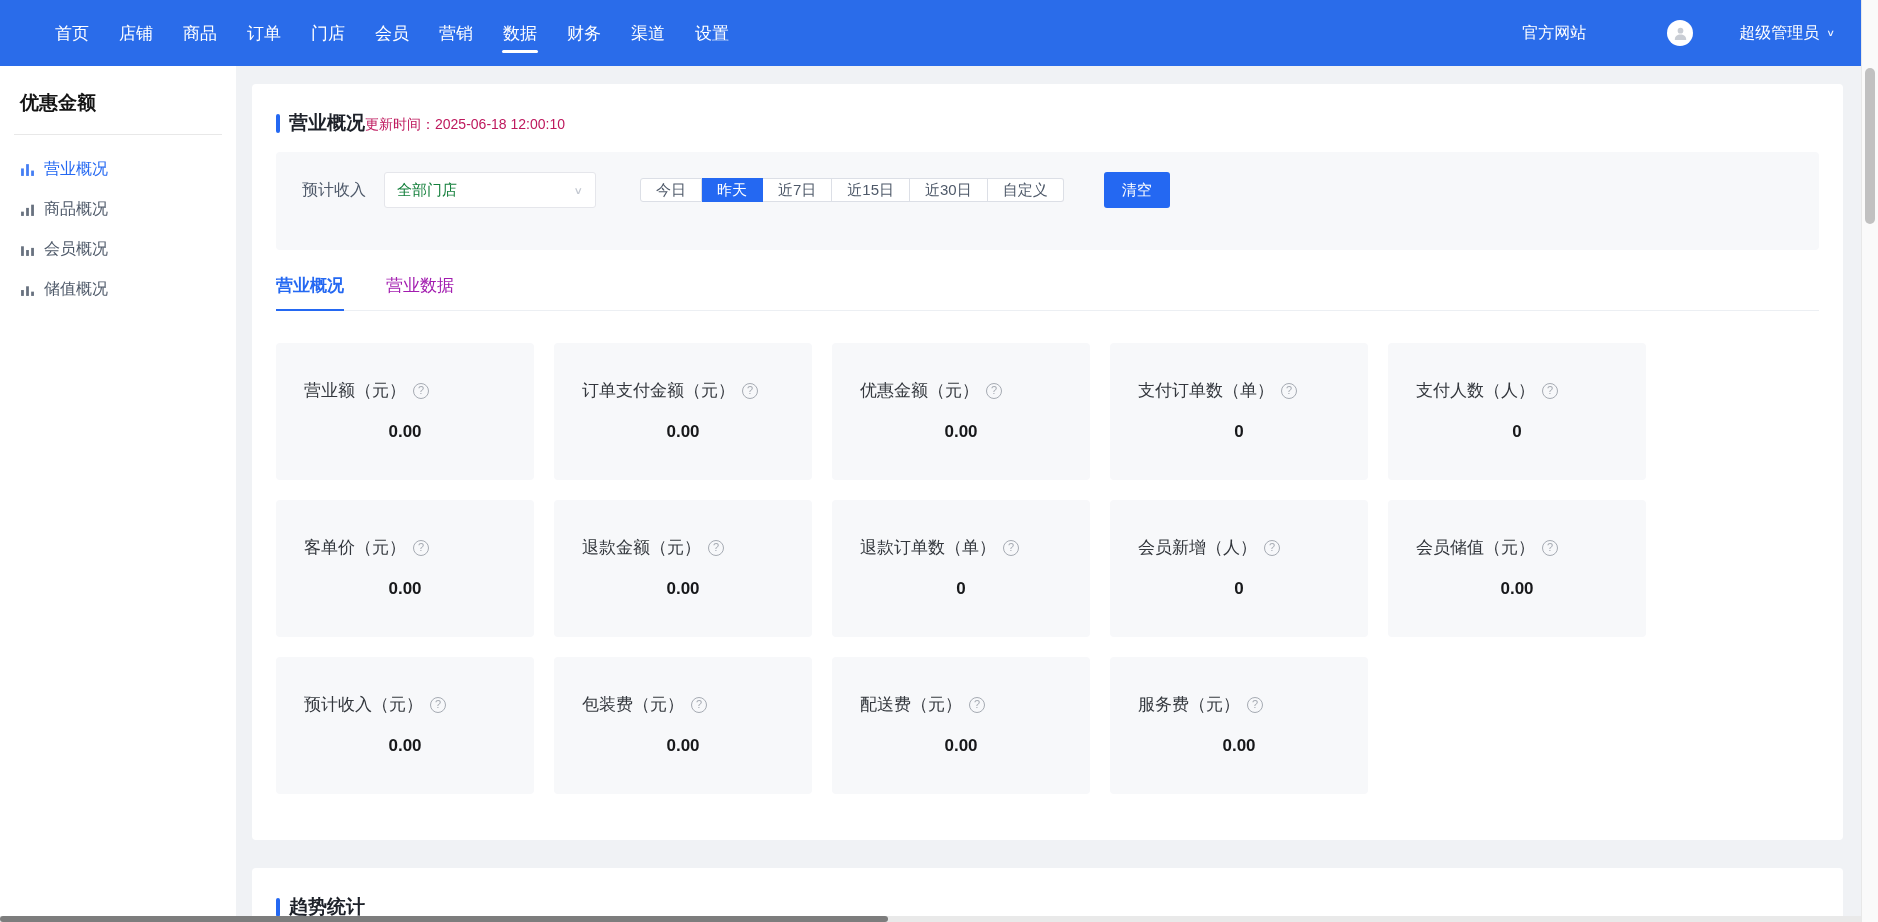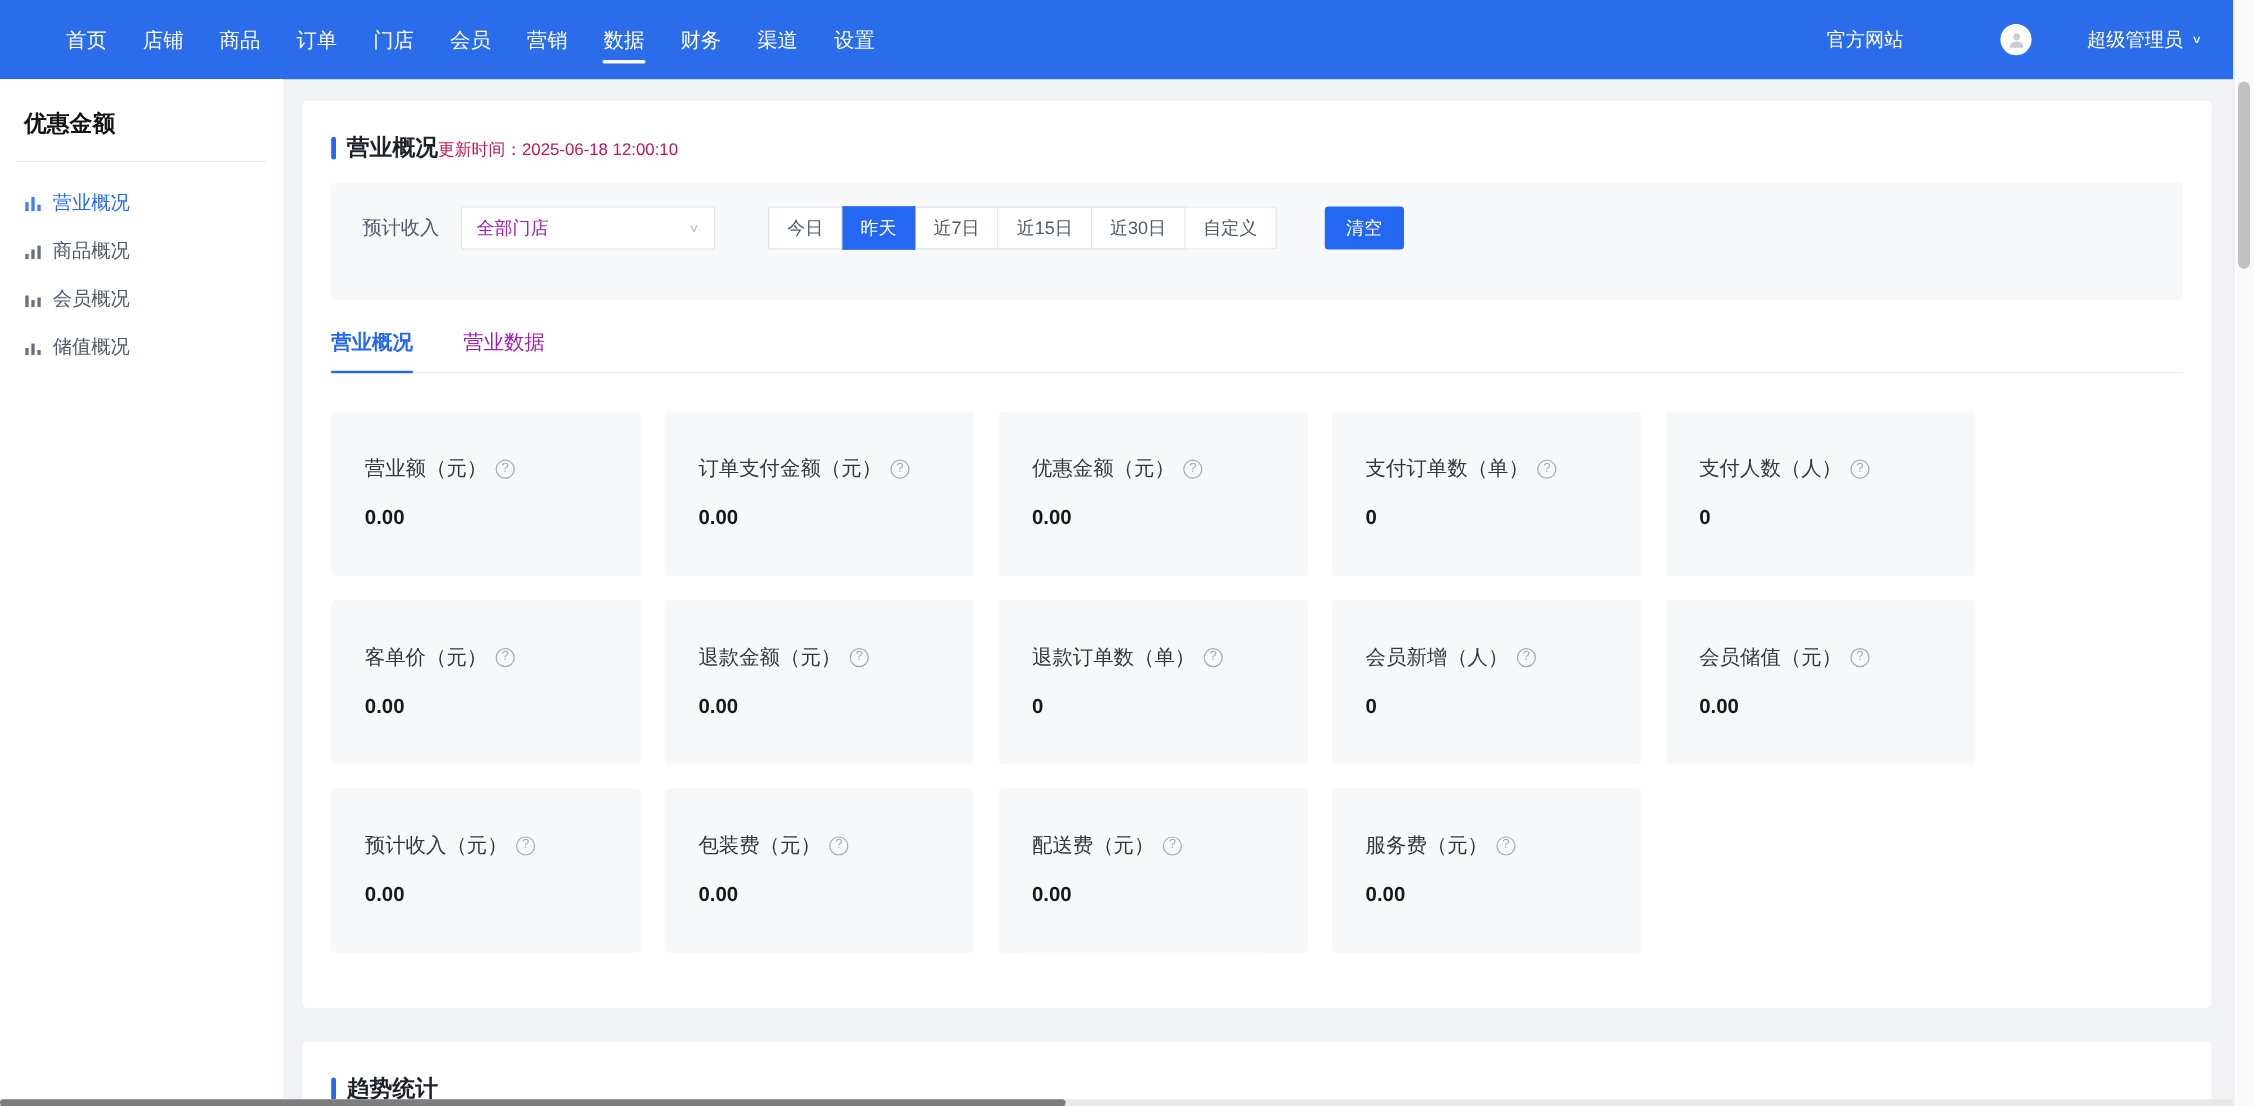--- a/index.html
+++ b/index.html
@@ -52,38 +52,38 @@
   .card-header { display: flex; align-items: center; }
   .accent-bar { width: 4px; height: 19px; background: #2468f2; border-radius: 2px; margin-right: 9px; flex: none; }
   .card-title { font-size: 19px; font-weight: 700; color: #1d2129; }
   .update-time { font-size: 14px; color: #be185d; margin-left: 0; padding-top: 3px; }
 
   
   .filter-box { margin-top: 16px; background: #f7f8fa; border-radius: 4px; height: 98px; padding: 20px 26px; display: flex; align-items: flex-start; }
   .filter-row { display: flex; align-items: center; }
   .filter-label { font-size: 16px; color: #4e5969; margin-right: 18px; white-space: nowrap; }
   .select { width: 212px; height: 36px; background: #fff; border: 1px solid #e5e6eb; border-radius: 3px; display: flex; align-items: center; justify-content: space-between; padding: 0 12px; cursor: pointer; }
-  .select .ph { color: #a21caf; font-size: 15px; }
+  .select .ph { color: #15803d; font-size: 15px; }
   .select .sel-chev { color: #c2c7d0; font-size: 13px; transform: scaleY(.75); }
   .btn-group { display: flex; margin-left: 44px; }
-  .range-btn { height: 36px; padding: 0 15px; background: #fff; border: 1px solid #dcdfe6; border-left-width: 0; font-size: 15px; color: #4e5969; display: flex; align-items: center; cursor: pointer; white-space: nowrap; }
+  .range-btn { height: 24px; padding: 0 15px; background: #fff; border: 1px solid #dcdfe6; border-left-width: 0; font-size: 15px; color: #4e5969; display: flex; align-items: center; cursor: pointer; white-space: nowrap; }
   .range-btn:first-child { border-left-width: 1px; border-radius: 3px 0 0 3px; }
   .range-btn:last-child { border-radius: 0 3px 3px 0; }
   .range-btn.active { background: #2468f2; border-color: #2468f2; color: #fff; }
   .clear-btn { margin-left: 40px; height: 36px; padding: 0 18px; background: #2468f2; color: #fff; border: none; border-radius: 3px; font-size: 15px; cursor: pointer; font-family: Liberation Sans, sans-serif; }
 
   
   .tabs { margin-top: 24px; display: flex; gap: 42px; border-bottom: 1px solid #eceff3; }
   .tab { font-size: 17px; color: #a21caf; padding-bottom: 13px; cursor: pointer; position: relative; }
   .tab.active { color: #2468f2; font-weight: 600; }
   .tab.active::after { content: ""; position: absolute; left: 0; right: 0; bottom: -1px; height: 2px; background: #2468f2; }
 
   
   .stat-grid { margin-top: 32px; display: flex; flex-wrap: wrap; gap: 20px; }
-  .stat-card { width: 258px; height: 137px; background: #f7f8fa; border-radius: 4px; padding: 36px 28px 0; }
+  .stat-card { width: 258px; height: 137px; background: #f7f8fa; border-radius: 4px; padding: 36px 28px 0; text-align: center; }
   .stat-label-row { display: flex; align-items: center; gap: 7px; font-size: 17px; color: #33373d; white-space: nowrap; }
   .q-icon { width: 16px; height: 16px; flex: none; border: 1px solid #a6abb3; border-radius: 50%; color: #a6abb3; font-size: 11px; line-height: 1; display: flex; align-items: center; justify-content: center; cursor: pointer; }
   .stat-value { margin-top: 20px; font-size: 17px; font-weight: 700; color: #17181a; }
 
   
   .v-scrollbar { position: absolute; right: 0; top: 0; width: 17px; height: 922px; background: #fafafa; border-left: 1px solid #e8e8e8; }
   .v-thumb { position: absolute; left: 3px; right: 3px; top: 68px; height: 156px; background: #c1c1c1; border-radius: 6px; }
   .h-scrollbar { position: absolute; left: 0; bottom: 0; height: 6px; width: 1861px; background: #e9e9e9; }
   .h-thumb { position: absolute; left: 0; top: 0; height: 6px; width: 888px; background: #7d7d7d; border-radius: 3px; }
 </style>

